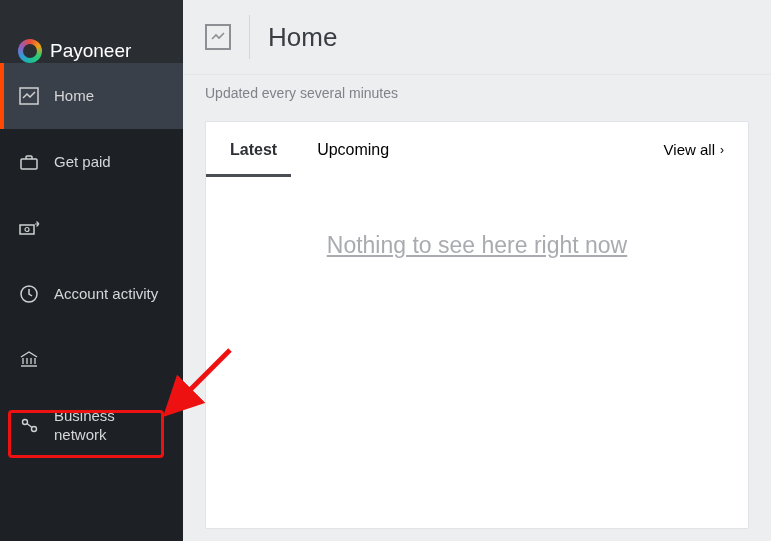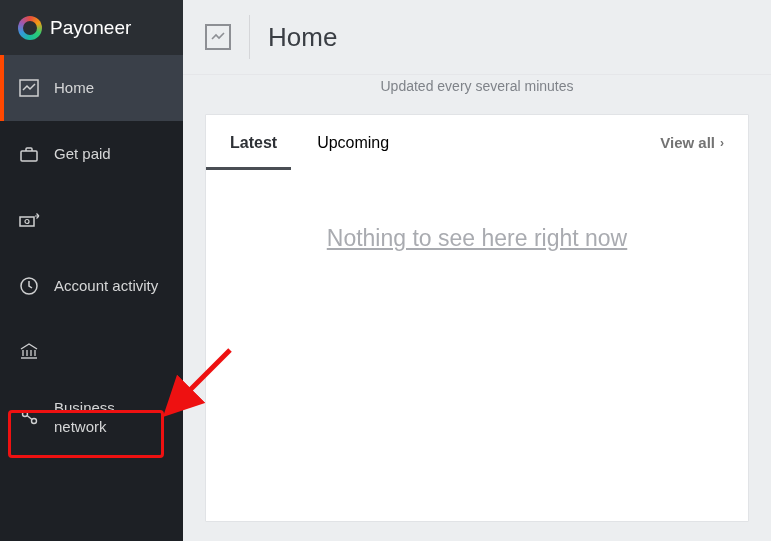--- a/index.html
+++ b/index.html
@@ -1,19 +1,19 @@
 <!DOCTYPE html>
 <html><head>
 <meta charset="utf-8">
 <style>
 * { margin:0; padding:0; box-sizing:border-box; font-family:Arial,Helvetica,sans-serif; }
 body { width:771px; height:541px; overflow:hidden; background:#f0f1f3; position:relative; }
 
 .sidebar { position:absolute; left:0; top:0; width:183px; height:541px; background:#1d2025; color:#d5d6d7; }
-.sidebar .brand { height:55px; display:flex; align-items:center; padding-left:18px; background:#2a2e33; }
+.sidebar .brand { height:63px; display:flex; align-items:flex-end; padding-left:18px; background:#2a2e33; }
 .brand-logo { display:flex; align-items:center; }
 .brand-ring { width:24px; height:24px; border-radius:50%; background:conic-gradient(#e74c3c,#f39c12,#2ecc71,#1abc9c,#3498db,#9b59b6,#e74c3c); position:relative; margin-right:8px; }
 .brand-ring::after { content:''; position:absolute; left:5px; top:5px; width:14px; height:14px; border-radius:50%; background:#2a2e33; }
 .brand-text { color:#fff; font-size:19px; font-weight:500; }
 
 .nav-item { display:flex; align-items:center; height:66px; padding:0 18px; cursor:pointer; position:relative; }
 .nav-item.active { background:#3a4049; }
 .nav-item.active::before { content:''; position:absolute; left:0; top:0; width:4px; height:100%; background:#ff4800; }
 .nav-icon { width:22px; height:22px; display:flex; align-items:center; justify-content:center; margin-right:14px; flex-shrink:0; }
 .nav-label { font-size:15px; line-height:1.25; }
@@ -27,30 +27,30 @@
 
 .main { position:absolute; left:183px; top:0; right:0; bottom:0; background:#eceef0; }
 .scrollbar-track { position:absolute; left:183px; top:0; width:11px; height:10px; background:#dcdcdc; border:1px solid #bcbcbc; }
 .scroll-up-caret { width:0;height:0;border-left:4px solid transparent;border-right:4px solid transparent;border-bottom:5px solid #555; margin:1px auto 0; }
 
 .topbar { height:75px; border-bottom:1px solid #e5e6e9; display:flex; align-items:center; padding-left:22px; }
 .topbar-icon { width:26px;height:26px;border:2px solid #8d8f94; display:flex;align-items:center;justify-content:center;margin-right:18px; }
 .topbar-divider { width:1px; height:44px; background:#d5d6d9; margin-right:18px; }
 .topbar-title { font-size:26px; color:#3a3e44; font-weight:400; }
 
-.subtitle { padding:0 22px; margin-top:3px;text-align:center; }
+.subtitle { padding:0 22px; margin-top:10px; }
 .subtitle-truncated { font-size:20px; color:#3a3e44; font-weight:500; opacity:.12; white-space:nowrap; overflow:hidden; height:0; }
 .subtitle-updated { font-size:14px; color:#7f8389; margin-top:0; }
 
 .card { margin:20px 22px 0 22px; background:#fff; border:1px solid #e1e3e6; border-radius:1px; height:408px; }
 .tabs { display:flex; align-items:center; height:55px; padding:16px 24px; position:relative; }
 .tab { font-size:16px; color:#000000; margin-right:40px; cursor:pointer; }
 .tab.active { color:#2e3136; font-weight:600; }
 .tab-underline { position:absolute; left:0; bottom:0; width:85px; height:3px; background:#4a4e54; }
-.tabs .view-all { margin-left:auto; color:#737373; font-size:15px; display:flex; align-items:center; cursor:pointer;font-weight:bold; }
+.tabs .view-all { margin-left:auto; color:#000000; font-size:15px; display:flex; align-items:center; cursor:pointer; }
 .view-all .chev { margin-left:5px; font-size:12px; }
 
 .empty { text-align:center; color:#a9abb0; font-size:23px; margin-top:55px;text-decoration:underline; }
 </style>
 </head>
 <body>
 
 <div class="sidebar">
   <div class="brand">
     <div class="brand-logo">

